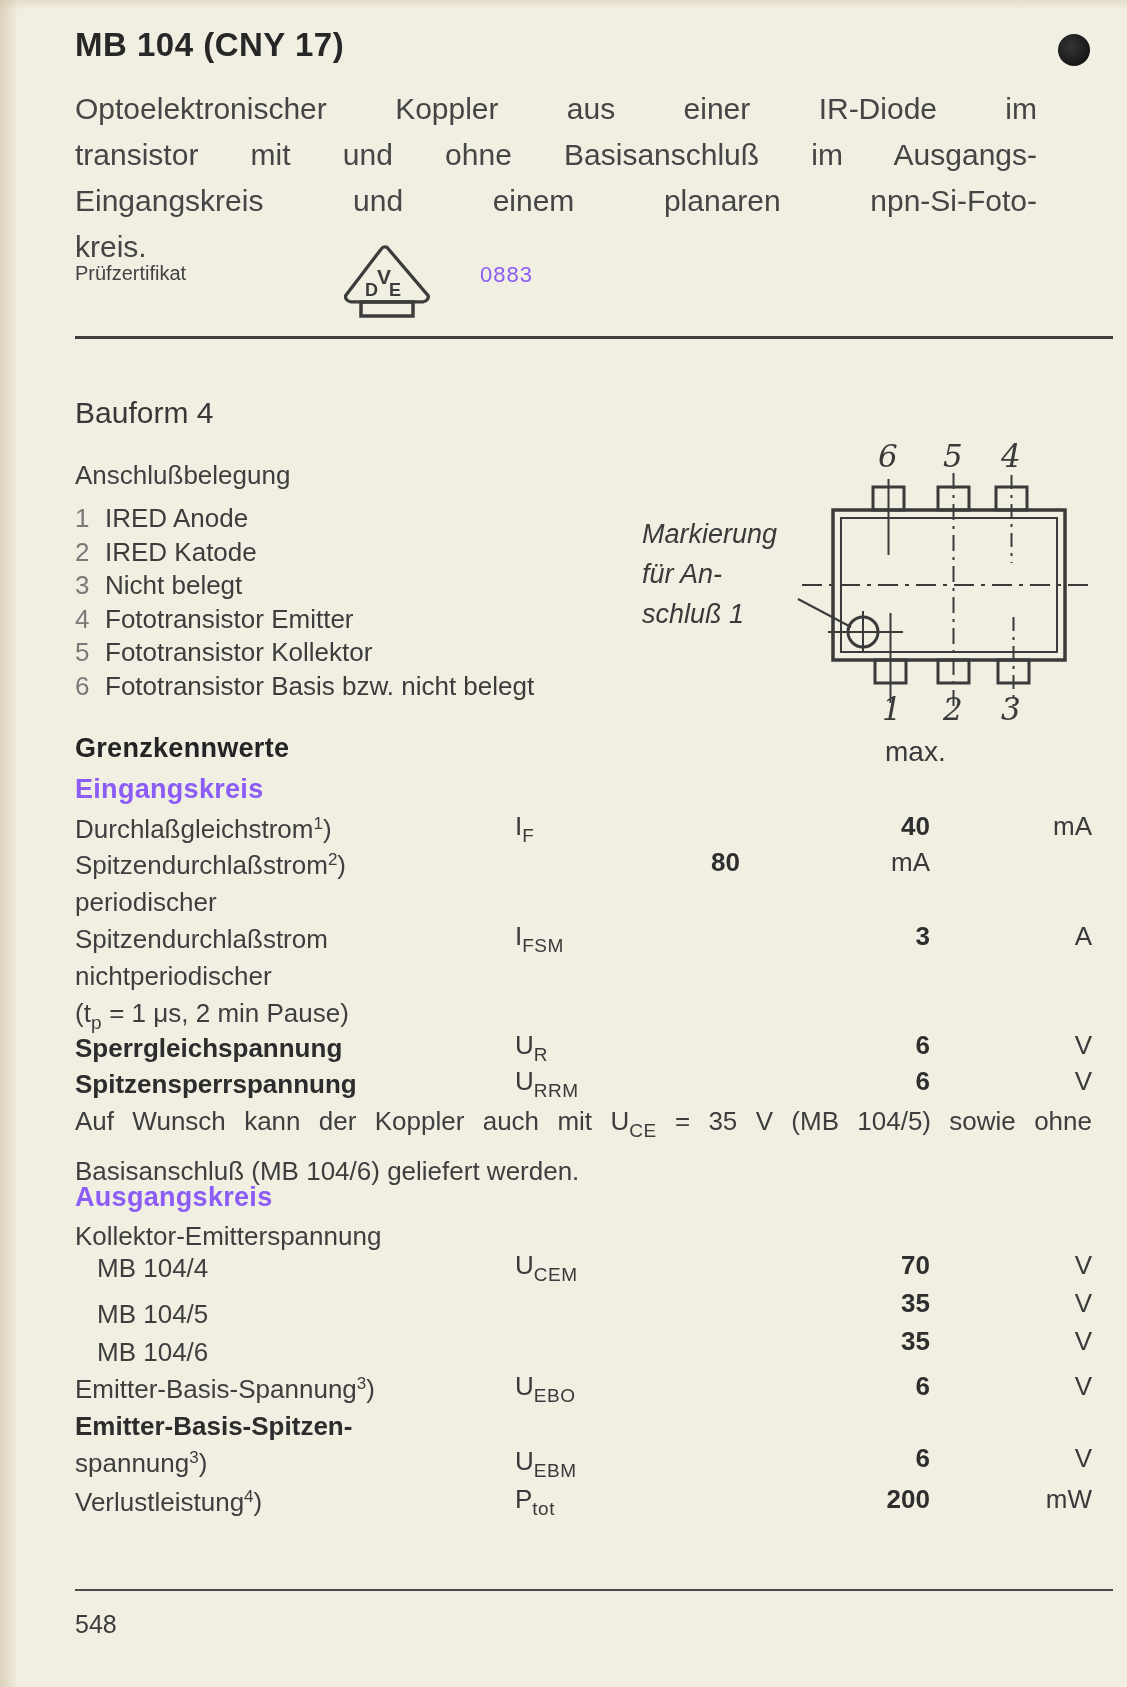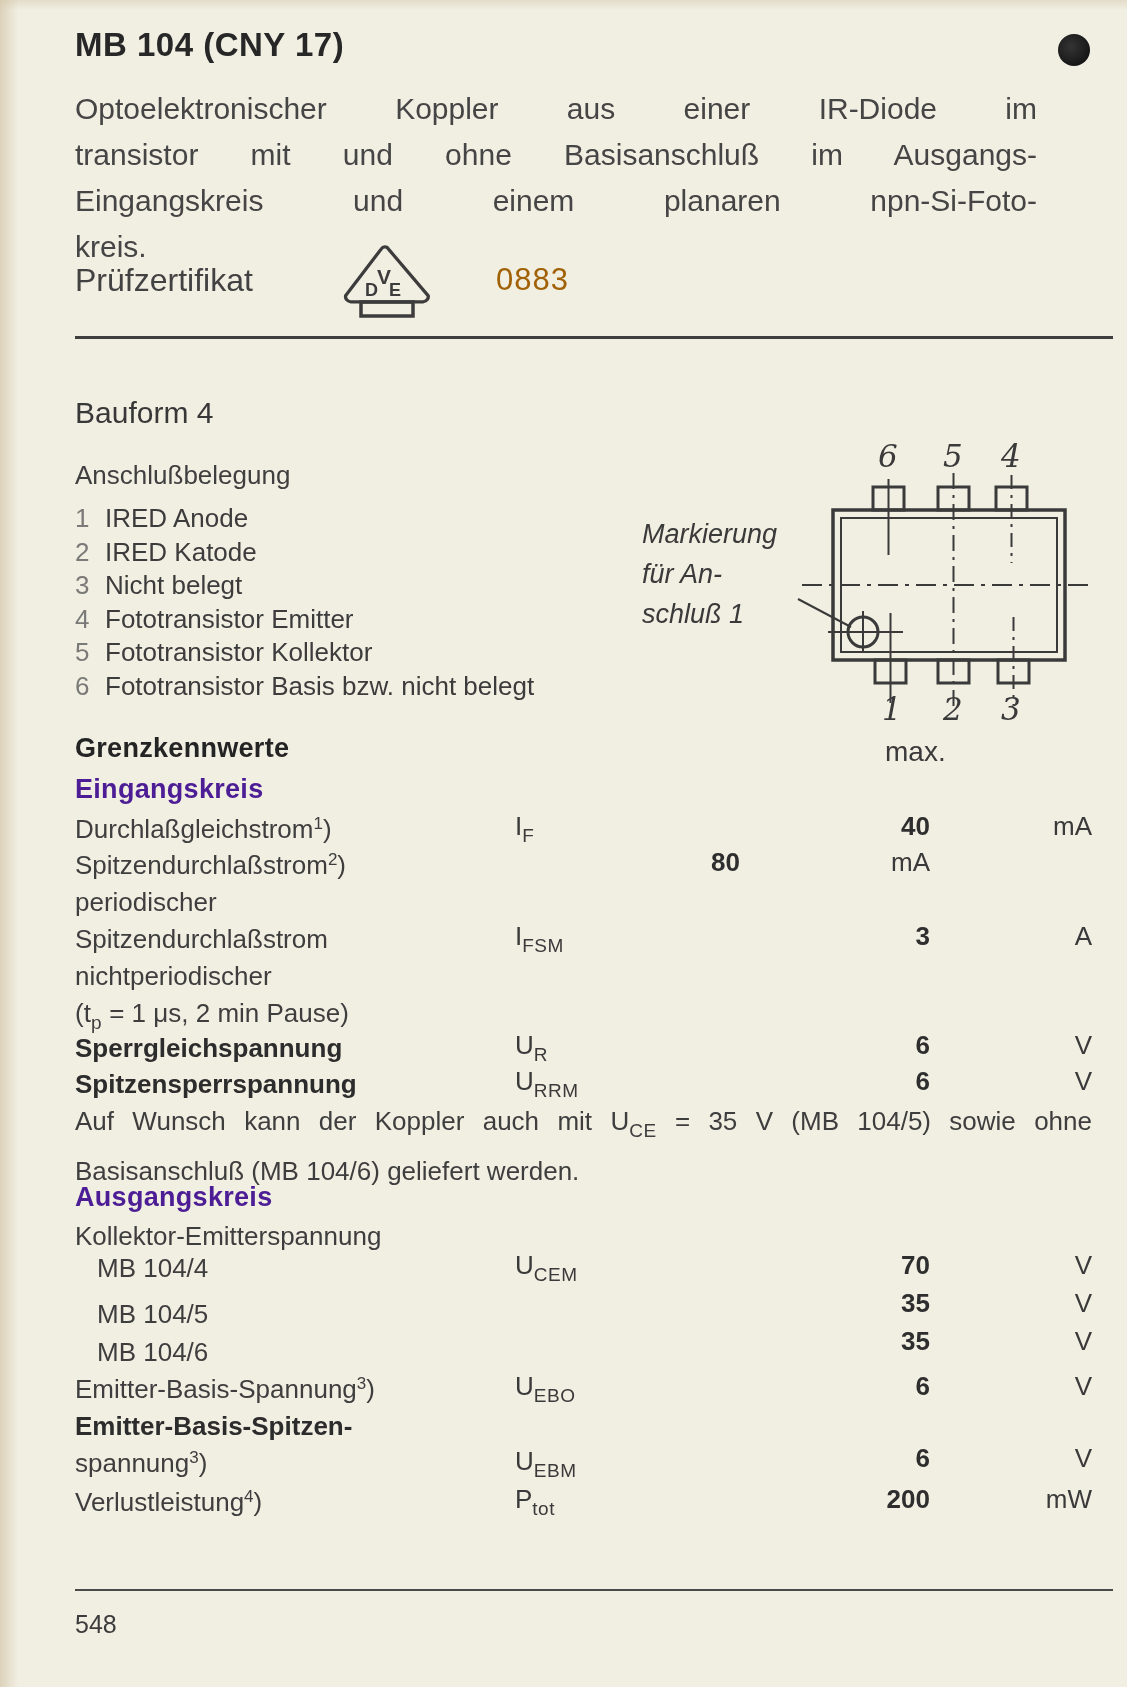--- a/index.html
+++ b/index.html
@@ -20,38 +20,38 @@
     background:linear-gradient(180deg,rgba(210,198,170,.45),rgba(241,238,226,0));
     pointer-events:none;
   }
   .abs{position:absolute;}
   .title{left:75px;top:26px;font-size:33px;font-weight:bold;color:#272727;letter-spacing:.5px;}
   .corner-dot{left:1058px;top:34px;width:32px;height:32px;border-radius:50%;
     background:radial-gradient(circle at 40% 40%, #343434 0%, #151515 75%);}
   .desc{left:75px;top:86px;width:962px;font-size:30px;line-height:46px;color:#454545;}
   .jline{text-align:justify;text-align-last:justify;}
   .cert-row{left:75px;top:256px;width:962px;height:70px;}
-  .cert-label{position:absolute;left:0;top:6px;font-size:32px;color:#424242;}
-  .cert-number{position:absolute;left:405px;top:6px;font-size:31px;color:#a16207;letter-spacing:1px;margin-left:16px;}
+  .cert-label{position:absolute;left:0;top:6px;font-size:20px;color:#424242;}
+  .cert-number{position:absolute;left:405px;top:6px;font-size:22px;color:#8b5cf6;letter-spacing:1px;}
   .vde{position:absolute;left:262px;top:-14px;}
   .rule-top{left:75px;top:336px;width:1038px;height:3px;background:#3e3e3e;}
   .rule-bottom{left:75px;top:1589px;width:1038px;height:2px;background:#4a4a4a;}
   .h-bauform{left:75px;top:396px;font-size:30px;color:#383838;}
   .h-anschluss{left:75px;top:460px;font-size:26px;color:#3f3f3f;}
   .pin-list{left:75px;top:503px;font-size:26px;}
   .pin-item{height:33.5px;white-space:nowrap;}
   .pin-num{display:inline-block;width:30px;color:#7a7a78;}
   .pin-label{color:#3c3c3c;}
   .diagram{left:630px;top:415px;}
   .diagram text{fill:#3a3a3a;}
   .dia-label{font-style:italic;font-size:27px;}
   .dia-num{font-style:italic;font-size:31px;font-family:"DejaVu Serif",serif;}
   .h-grenz{left:75px;top:733px;font-size:27px;font-weight:bold;color:#242424;letter-spacing:.3px;}
   .max-label{left:885px;top:736px;font-size:28px;color:#3a3a3a;}
-  .h-section{font-size:27px;font-weight:bold;color:#4c1d95;letter-spacing:.3px;}
+  .h-section{font-size:27px;font-weight:bold;color:#8b5cf6;letter-spacing:.3px;}
   .h-eingang{left:75px;top:774px;}
   .h-ausgang{left:75px;top:1182px;}
   .trow{position:absolute;left:75px;width:1017px;display:grid;
         grid-template-columns:440px 225px 190px 162px;font-size:26px;}
   .c-label{color:#3e3e3e;line-height:37px;}
   .c-label.semibold{font-weight:600;color:#2c2c2c;}
   .c-sym{color:#3a3a3a;}
   .c-val{text-align:right;font-weight:600;color:#2e2e2e;}
   .c-unit{text-align:right;color:#3a3a3a;}
   .indent{padding-left:22px;}

